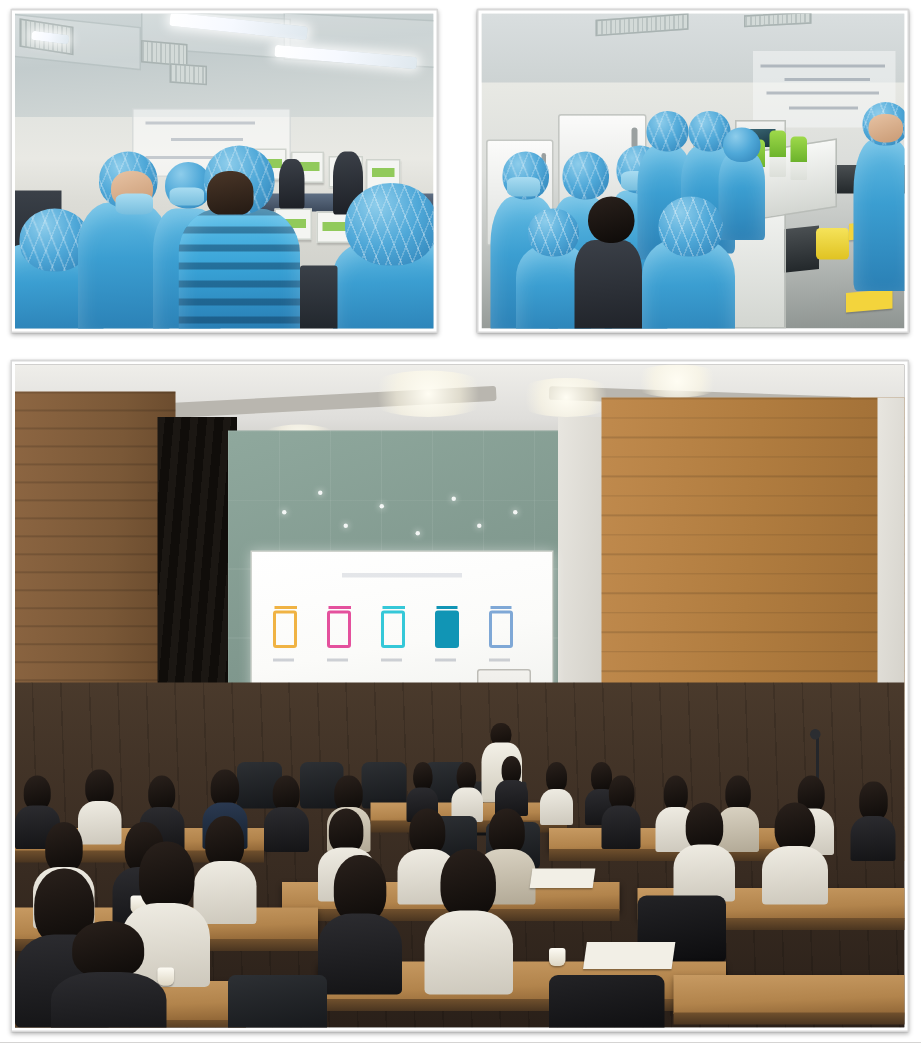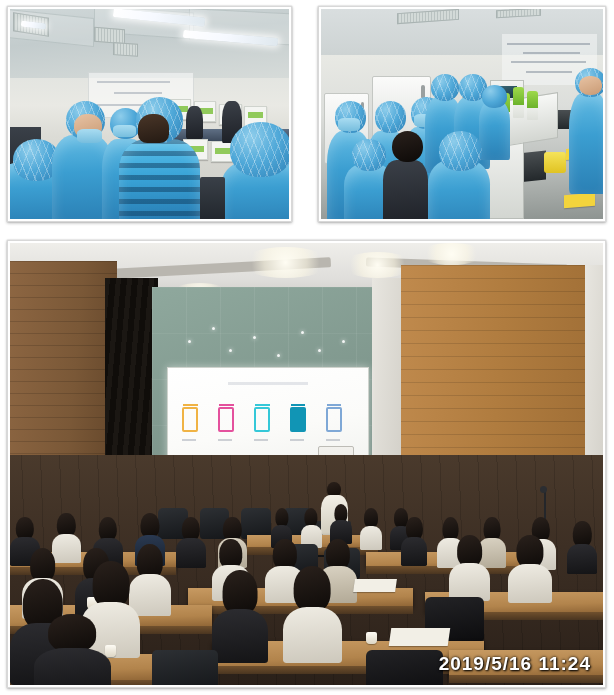--- a/index.html
+++ b/index.html
@@ -692,17 +692,16 @@
           <span class="head"></span>
           <span class="body"></span>
         </div>
       <div class="bag-black" style="left:60%;top:92%;width:13%;height:10%;"></div>
       <div class="chair" style="left:24%;top:92%;width:11%;height:9%;"></div>
 
       <div class="desk" style="left:74%;top:92%;width:32%;height:6%;">
           <span class="desk-front"></span>
         </div>
 
-      <div class="timestamp">2019/5/16  11:24</div>
     </div>
   </div>
 
 </div>
 
 </body></html>

